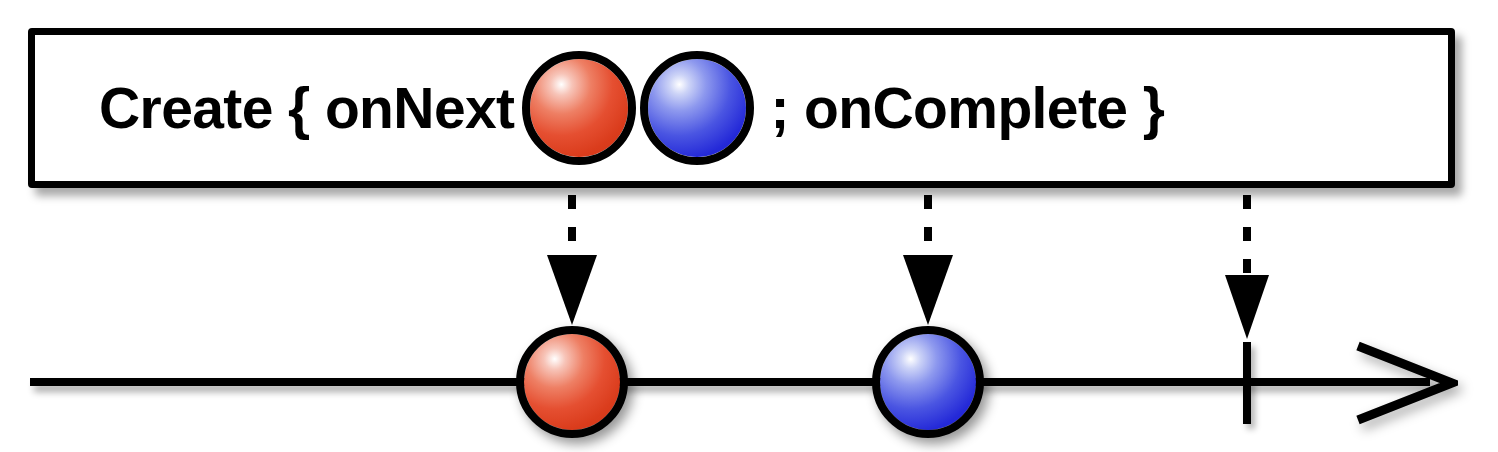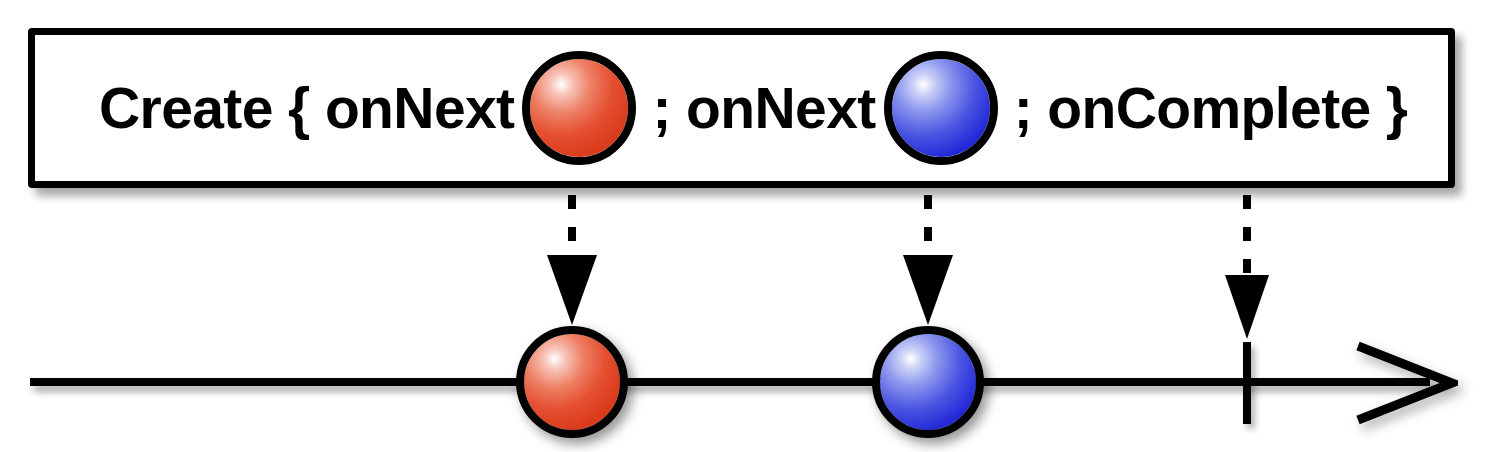--- a/index.html
+++ b/index.html
@@ -152,21 +152,20 @@
 
 <div id="stage">
 
   <div class="source-box">
     <div class="expr">
 
       <span class="tok tok-space-r">Create { onNext</span>
 
       <span class="marble inline marble-red"></span>
 
-      <span class="tok tok-space-l tok-space-r">; onNext</span>
 
       <span class="marble inline marble-blue"></span>
 
       <span class="tok tok-space-l">; onComplete }</span>
     </div>
   </div>
 
   <div class="emit-arrow" style="left:544px; top:195px; height:132px;">
     <div class="emit-dashes" style="height:62px;"></div>
     <div class="emit-head" style="top:60px;">

